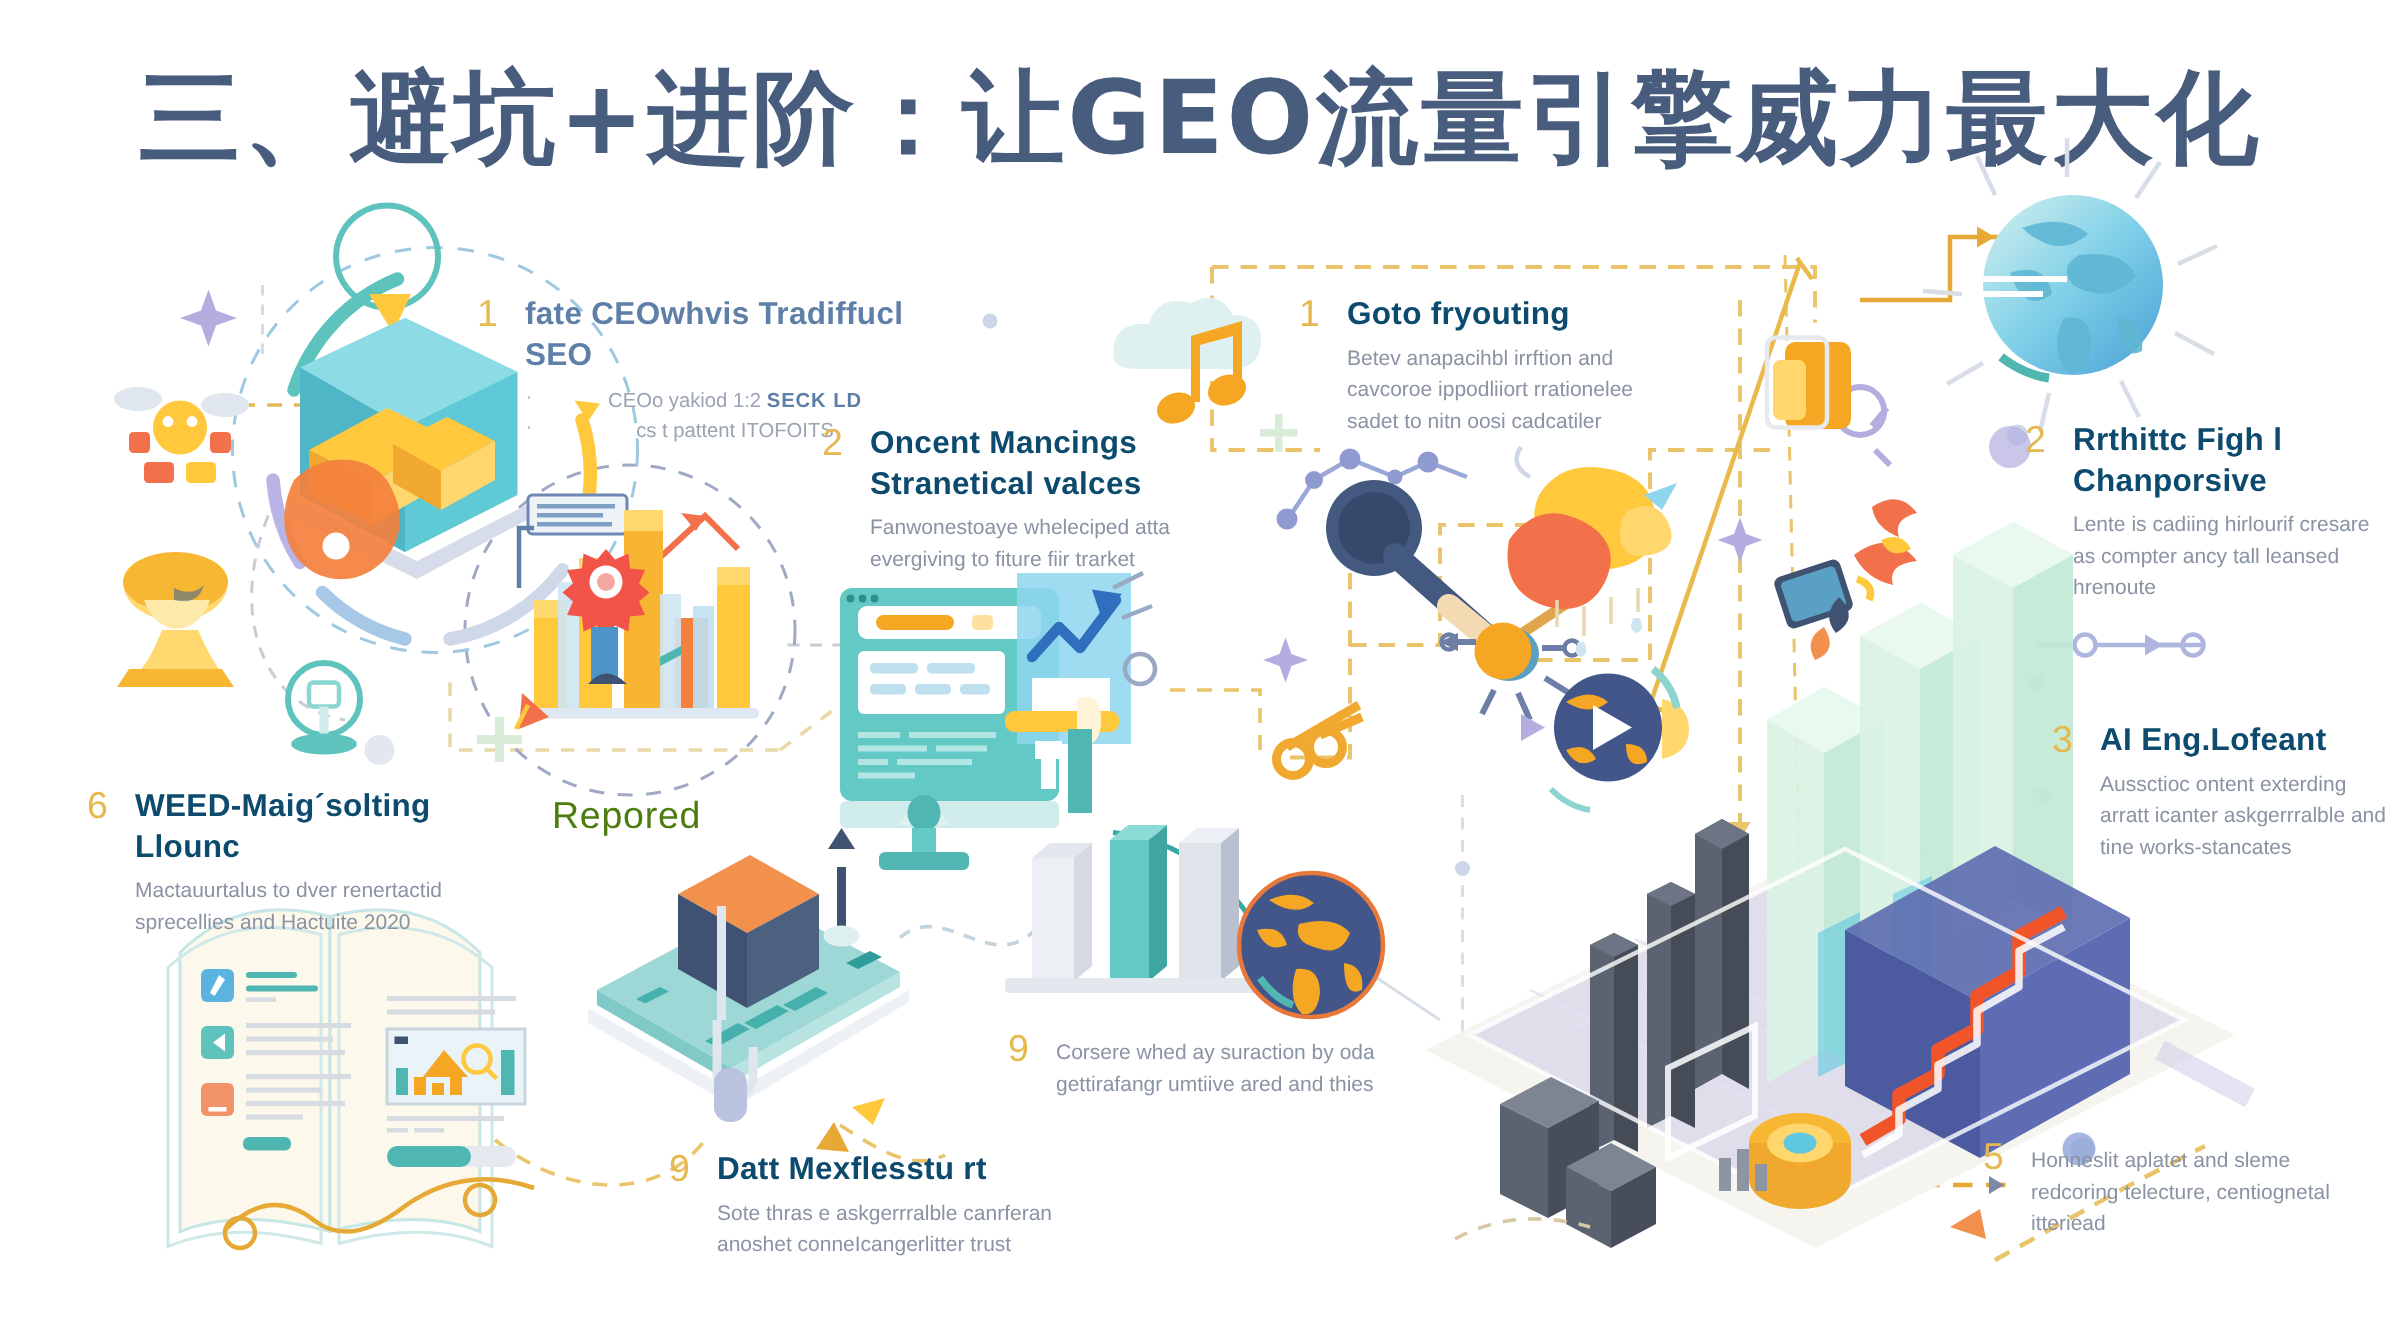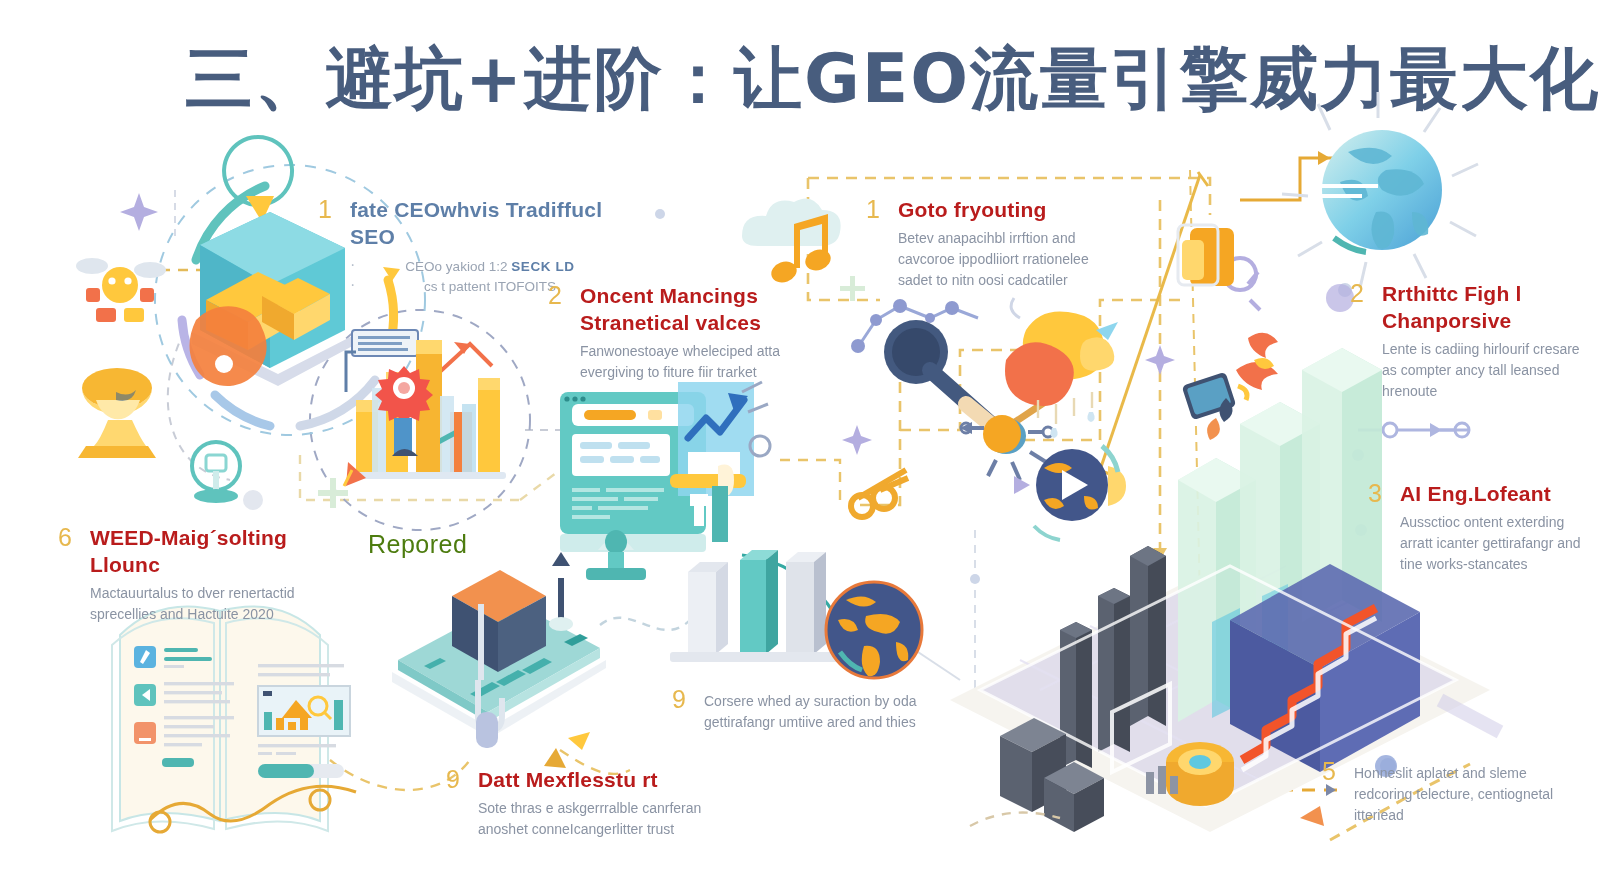--- a/index.html
+++ b/index.html
@@ -8,38 +8,38 @@
     background:#ffffff;
     font-family:"Liberation Sans","DejaVu Sans",sans-serif;
     overflow:hidden;
     position:relative;
   }
   #stage{position:absolute;left:0;top:0;width:1600px;height:896px;overflow:hidden;background:#fff;}
 
   
   .title{
     position:absolute;left:0;top:34px;width:1600px;
-    text-align:right;
+    text-align:center;
     font-size:68px;
     font-weight:700;
     letter-spacing:2px;
     color:#485d7e;
     white-space:nowrap;
     font-family:"DejaVu Sans","Liberation Sans",sans-serif;
   }
 
   
   .callout{position:absolute;}
   .callout .num{
     position:absolute;left:0;top:0;
     font-size:25px;color:#e7b84e;font-weight:400;line-height:1.1;
   }
   .callout .body{margin-left:32px;}
   .callout .head{
-    font-size:21px;line-height:27px;color:#b91c1c;font-weight:600;
+    font-size:21px;line-height:27px;color:#0c4a6e;font-weight:600;
     letter-spacing:.2px;
   }
   .callout .head.blue{color:#5e7fa8;}
   .callout .sub{
     margin-top:5px;font-size:14px;line-height:21px;color:#8a93a3;font-weight:400;
   }
   .callout ul{margin:7px 0 0 0;padding:0;list-style:none;text-align:center;}
   .callout ul li{
     font-size:13.5px;line-height:20px;color:#9aa4b3;padding-left:12px;position:relative;
   }
@@ -651,21 +651,21 @@
       <div class="head">Rrthittc Figh l</div>
       <div class="head">Chanporsive</div>
       <div class="sub">Lente is cadiing hirlourif cresare as compter ancy tall leansed hrenoute</div>
     </div>
   </div>
 
   <div class="callout" style="left:1368px;top:480px;width:228px;">
     <div class="num">3</div>
     <div class="body">
       <div class="head">AI Eng.Lofeant</div>
-      <div class="sub">Aussctioc ontent exterding arratt icanter gettirafangr and tine works-stancates</div>
+      <div class="sub">Aussctioc ontent exterding arratt icanter askgerrralble and tine works-stancates</div>
     </div>
   </div>
 
   <div class="callout" style="left:58px;top:524px;width:290px;">
     <div class="num">6</div>
     <div class="body">
       <div class="head">WEED-Maig´solting Llounc</div>
       <div class="sub">Mactauurtalus to dver renertactid sprecellies and Hactuite 2020</div>
     </div>
   </div>

